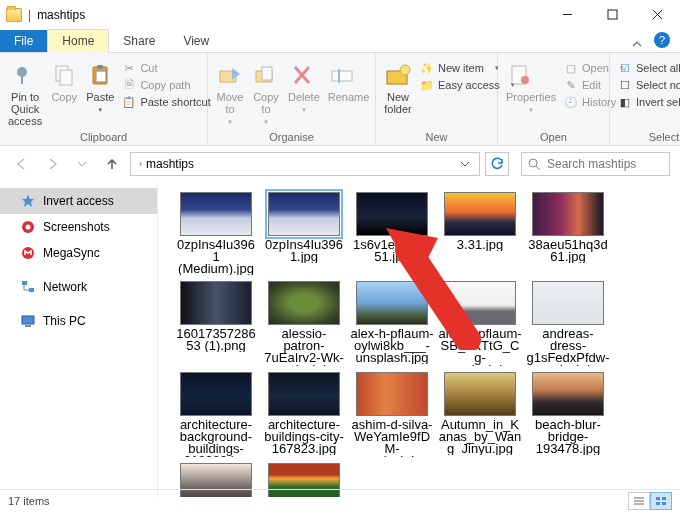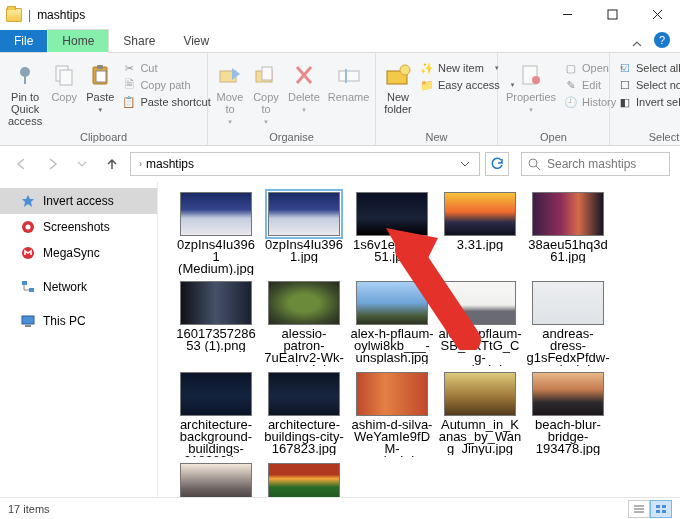--- a/index.html
+++ b/index.html
@@ -10,29 +10,29 @@
   .titlebar .ico-folder::before{content:"";position:absolute;top:-3px;left:0;width:7px;height:3px;background:#f4c949;border:1px solid #d6a93a;border-bottom:none;border-radius:1px 1px 0 0;}
   .titlebar .sep { margin:0 6px; color:#666; font-size:12px;}
   .titlebar .title { font-size:12px; color:#000;}
   .winbtns { margin-left:auto; display:flex;}
   .winbtn { width:45px; height:29px; display:flex; align-items:center; justify-content:center; }
   .winbtn svg{stroke:#222; fill:none;}
   
   .menubar { height:24px; display:flex; align-items:flex-end; font-size:12px; border-bottom:1px solid #dadada;}
   .menubar .file { background:#1979ca; color:#ffffff; padding:4px 14px;}
   .menubar .tab { padding:4px 14px; color:#444;}
-  .menubar .tab.active { background:#86efac; border:1px solid #dadada; border-bottom:1px solid #f5f6f7; position:relative; top:1px;}
+  .menubar .tab.active { background:#fef9c3; border:1px solid #dadada; border-bottom:1px solid #f5f6f7; position:relative; top:1px;}
   .menubar .expand { margin-left:auto; padding:0 6px; color:#666;}
   .menubar .help { width:16px;height:16px;border-radius:50%; background:#1979ca;color:#fff; font-size:11px; display:flex;align-items:center;justify-content:center; margin:0 10px 4px 6px;}
   
   .ribbon { height:93px; background:#f5f6f7; border-bottom:1px solid #dadada; display:flex; font-size:11px; color:#444; }
   .rgroup { border-right:1px solid #e1e1e1; padding:4px 8px 2px 8px; display:flex; flex-direction:column; }
   .rgroup .rbody { flex:1; display:flex; gap:8px; align-items:flex-start; padding-top:4px;}
   .rgroup .rlabel { text-align:center; font-size:11px; color:#666; padding-top:2px;}
-  .big { display:flex; flex-direction:column; align-items:center; justify-content:flex-start; gap:2px; width:50px; text-align:center; font-size:11px; line-height:12px; }
+  .big { display:flex; flex-direction:column; justify-content:flex-start; gap:2px; width:50px; text-align:center; font-size:11px; line-height:12px; }
   .big .icon { width:28px; height:28px; display:flex; align-items:center; justify-content:center;}
   .chev { font-size:7px; display:block; color:#666; margin-top:-1px;}
   .miniopts { display:flex; flex-direction:column; gap:3px; font-size:11px; }
   .miniopts .row { display:flex; align-items:center; gap:4px; white-space:nowrap; }
   .miniopts .row .mi{width:14px;height:14px; display:flex;align-items:center;justify-content:center;}
   .disabled { opacity:0.55; }
   
   .navrow { height:36px; display:flex; align-items:center; gap:6px; padding:0 10px; }
   .navbtn { width:24px; height:24px; display:flex; align-items:center; justify-content:center; color:#555;}
   .addr { flex:0 0 350px; height:24px; border:1px solid #c8c8c8; display:flex; align-items:center; padding:0 4px; font-size:12px;}
@@ -49,21 +49,21 @@
   .sbitem .sic { width:16px; height:16px; display:flex;align-items:center;justify-content:center;}
   .content { flex:1; padding:10px 10px 0 16px; overflow:hidden; position:relative;}
   .grid { display:flex; flex-wrap:wrap; gap:6px 4px; align-content:flex-start;}
   .item { width:84px; display:flex; flex-direction:column; align-items:center; font-size:13px; text-align:center; line-height:12px; word-break:break-word;}
   .item.selected .thumb{ outline:2px solid #79b7e7; outline-offset:1px;}
   .thumb { width:72px; height:44px; border:1px solid #777; background:#888; margin-bottom:3px; position:relative; overflow:hidden;}
   .fname{ max-height:38px; overflow:hidden; }
   
   .arrow-overlay{position:absolute; left:220px; top:28px; pointer-events:none;}
   
-  .status { position:absolute; bottom:0; left:0; right:0; height:22px; border-top:1px solid #e5e5e5; display:flex; align-items:center; font-size:11px; color:#444; padding:0 8px;}
+  .status { position:absolute; bottom:8px; left:0; right:0; height:22px; border-top:1px solid #e5e5e5; display:flex; align-items:center; font-size:11px; color:#444; padding:0 8px;}
   .status .viewbtns{margin-left:auto; display:flex; gap:0;}
   .status .vb{width:22px;height:18px;border:1px solid #ccc; display:flex;align-items:center;justify-content:center;}
   .status .vb.active{background:#cfe5f7; border-color:#79b7e7;}
 </style>
 </head>
 <body>
 
 <div class="titlebar">
   <span class="ico-folder"></span>
   <span class="sep">|</span>

